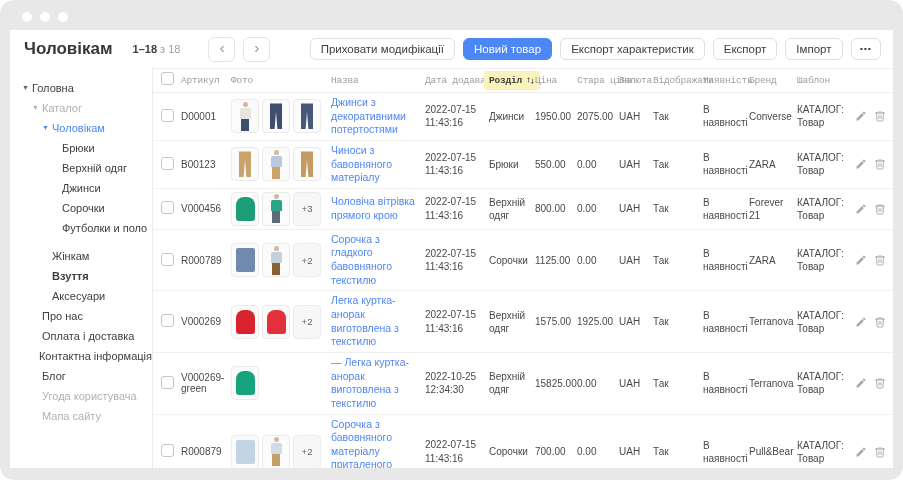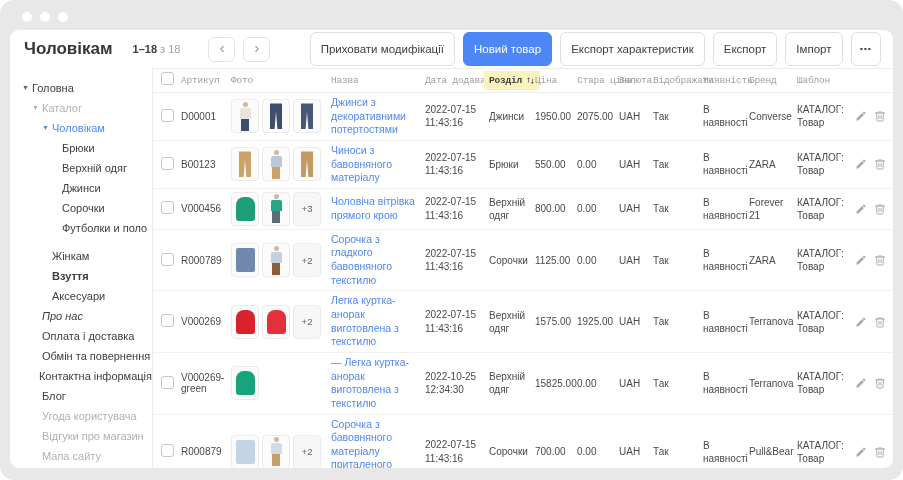--- a/index.html
+++ b/index.html
@@ -1,29 +1,29 @@
 <!DOCTYPE html>
 <html style="--accent: #4d87f5; --hl: #faf3bb;"><head>
 <meta charset="utf-8">
 <style>
   :root{ --accent:#4d87f5; --hl:#faf3bb; --txt:#3c4043; --muted:#9aa0a6; --border:#ececec; }
   *{ box-sizing:border-box; margin:0; padding:0; }
   body{ background:#fff; font-family:"Liberation Sans","DejaVu Sans",sans-serif; color:var(--txt); }
   .frame{ position:relative; width:903px; height:480px; background:#e8e8e8; border-radius:14px; overflow:hidden; }
   .dots{ position:absolute; top:12px; left:22px; display:flex; gap:8px; }
   .dot{ width:10px; height:10px; border-radius:50%; background:#fff; }
-  .app{ position:absolute; left:10px; right:10px; top:30px; bottom:12px; background:#fff; border-radius:9px; overflow:hidden; display:flex; flex-direction:column; }
+  .app{ position:absolute; left:10px; right:10px; top:30px; bottom:12px; background:#fff; border-radius:0; overflow:hidden; display:flex; flex-direction:column; }
   .app-header{ height:38px; flex:0 0 38px; display:flex; align-items:center; padding:0 12px 0 14px; gap:8px; }
   .page-title{ font-size:17px; font-weight:600; color:#33383d; margin-right:12px; }
   .pagination{ font-size:11px; margin-right:20px; white-space:nowrap; }
   .pg-range{ font-weight:700; color:#3c4043; }
   .pg-of{ color:var(--muted); margin-left:3px; }
   .nav-btn{ width:27px; height:25px; border:1px solid #e2e4e8; background:#fff; border-radius:6px; display:flex; align-items:center; justify-content:center; cursor:pointer; }
   .spacer{ flex:1; }
-  .btn{ height:34px; border:1px solid #dcdfe3; background:#fff; color:#3c4043; border-radius:6px; padding:0 10px; font-size:11.5px; font-family:inherit; white-space:nowrap; cursor:pointer; }
+  .btn{ height:22px; border:1px solid #dcdfe3; background:#fff; color:#3c4043; border-radius:6px; padding:0 10px; font-size:11.5px; font-family:inherit; white-space:nowrap; cursor:pointer; }
   .btn-primary{ background:var(--accent); border-color:var(--accent); color:#fff;text-align:center; }
   .btn-more{ font-weight:700; padding:0 8px; letter-spacing:1px; }
   .app-body{ flex:1; display:flex; overflow:hidden; }
   .sidebar{ width:143px; flex:0 0 143px; border-right:1px solid var(--border); padding:10px 0 0 0; overflow:hidden; }
   .s-item{ font-size:11px; line-height:20px; color:#3c4043; white-space:nowrap; display:flex; align-items:center; cursor:pointer; }
   .s-item .chev{ width:10px; font-size:7px; color:#5f6368; display:inline-block; }
   .s-item .chev-space{ width:10px; display:inline-block; }
   .s-item.muted{ color:#adb1b6; }
   .s-item.muted .chev{ color:#adb1b6; }
   .s-item.active{ color:var(--accent); }
@@ -126,47 +126,39 @@
             <span>Жінкам</span>
           </div>
           <div class="s-item" style="padding-left: 32px; font-weight: bold;">
             <span class="chev-space"></span>
             <span>Взуття</span>
           </div>
           <div class="s-item" style="padding-left: 32px;">
             <span class="chev-space"></span>
             <span>Аксесуари</span>
           </div>
-          <div class="s-item" style="padding-left: 22px; font-style: italic;">
+          <div class="s-item" style="padding-left: 22px;">
             <span class="chev-space"></span>
             <span>Про нас</span>
           </div>
           <div class="s-item" style="padding-left: 22px;">
             <span class="chev-space"></span>
             <span>Оплата і доставка</span>
           </div>
           <div class="s-item" style="padding-left: 22px;">
             <span class="chev-space"></span>
-            <span>Обмін та повернення</span>
+            <span>Контактна інформація</span>
           </div>
           <div class="s-item" style="padding-left: 22px;">
             <span class="chev-space"></span>
-            <span>Контактна інформація</span>
-          </div>
-          <div class="s-item" style="padding-left: 22px;">
-            <span class="chev-space"></span>
             <span>Блог</span>
           </div>
           <div class="s-item muted" style="padding-left: 22px;">
             <span class="chev-space"></span>
             <span>Угода користувача</span>
-          </div>
-          <div class="s-item muted" style="padding-left: 22px;">
-            <span class="chev-space"></span>
-            <span>Відгуки про магазин</span>
           </div>
           <div class="s-item muted" style="padding-left: 22px;">
             <span class="chev-space"></span>
             <span>Мапа сайту</span>
           </div>
         </div>
       <div class="table-wrap">
         <div class="t-header">
           <div class="c-check"><span class="checkbox"></span></div>
           <div class="th">Артикул</div>

